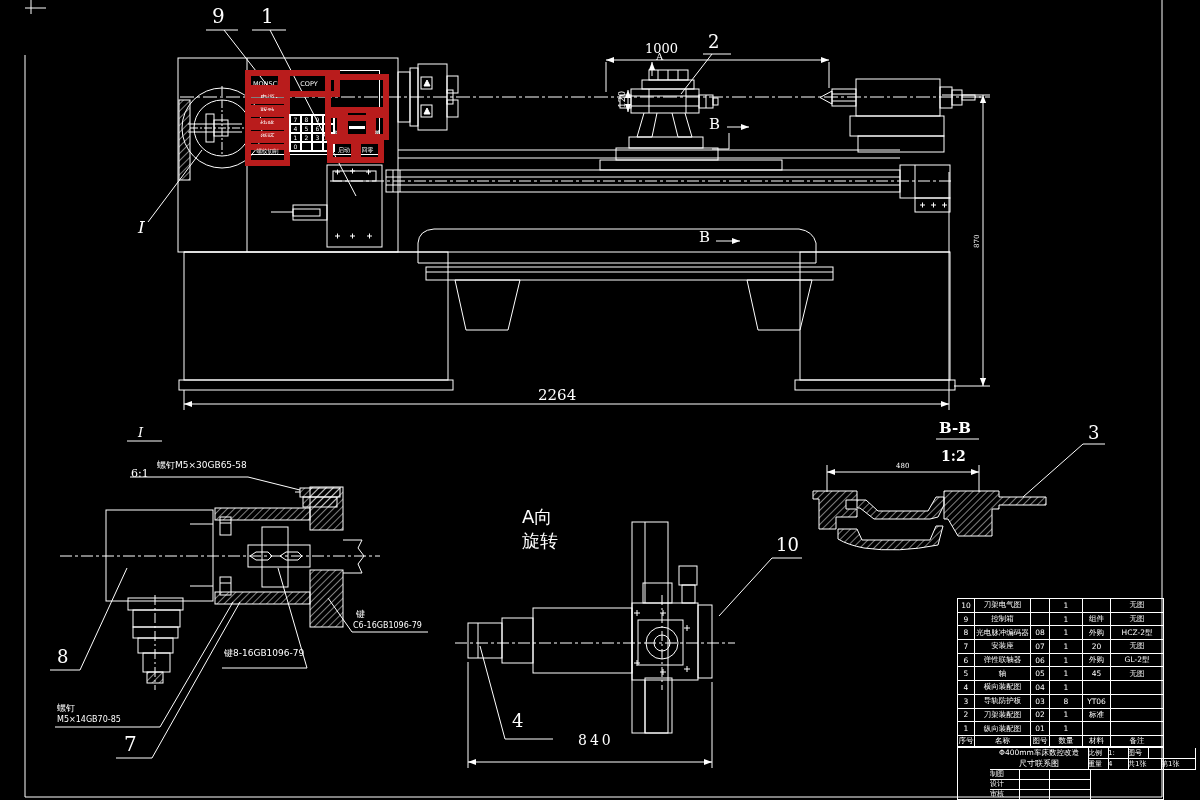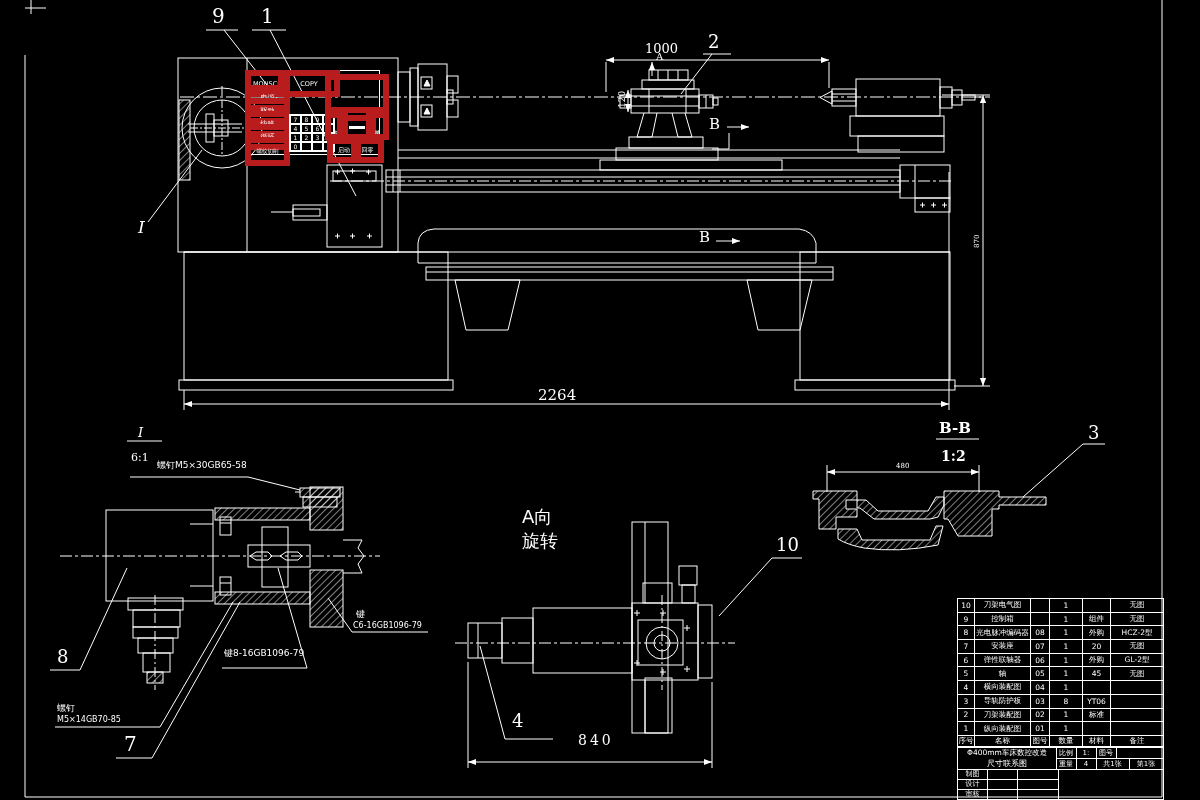--- a/index.html
+++ b/index.html
@@ -17,21 +17,21 @@
   #keypad span{border:1px solid #fff;display:flex;align-items:center;justify-content:center;font-size:6px;}
   
   #bom-rows{position:absolute;left:957px;top:598px;width:205px;border-left:1px solid #fff;border-top:1px solid #fff;border-right:1px solid #fff;}
   .br{display:flex;height:13.7px;}
   .br span{display:flex;align-items:center;justify-content:center;border-right:1px solid #fff;border-bottom:1px solid #fff;font-size:7.5px;overflow:hidden;white-space:nowrap;}
   .br span:last-child{border-right:none;}
   .c0{width:16px;}.c1{width:55px;}.c2{width:18px;}.c3{width:32px;}.c4{width:27px;}.c5{flex:1;}
   #bom-header{position:absolute;left:957px;top:735px;width:205px;border-left:1px solid #fff;border-right:1px solid #fff;}
   #bom-header .br{height:12px;}
   #tb{position:absolute;left:957px;top:747px;width:205px;height:51px;border:1px solid #fff;font-size:7px;}
-  #tb .cell{position:absolute;border-right:1px solid #fff;border-bottom:1px solid #fff;display:flex;align-items:center;justify-content:center;overflow:hidden;}
+  #tb .cell{position:absolute;border-right:1px solid #fff;border-bottom:1px solid #fff;display:flex;align-items:center;overflow:hidden;margin-left:32px;}
   #school{position:absolute;left:1015px;top:768px;width:147px;height:30px;display:flex;align-items:center;justify-content:center;
           font-size:17px;letter-spacing:2px;white-space:nowrap;}
 </style>
 </head>
 <body>
 
 <div id="sheet">
 
 <svg width="1200" height="800" viewBox="0 0 1200 800">
   <defs>
@@ -291,21 +291,21 @@
 <span class="t serif" style="left:645px;top:42px;font-size:13px;">1000</span>
 <span class="t serif" style="left:656px;top:52px;font-size:10px;">A</span>
 <span class="t serif rot" style="left:618px;top:108px;font-size:9px;">120</span>
 <span class="t serif" style="left:709px;top:117px;font-size:15px;">B</span>
 <span class="t serif" style="left:699px;top:230px;font-size:15px;">B</span>
 <span class="t serif" style="left:138px;top:219px;font-size:17px;font-style:italic;">I</span>
 <span class="t serif" style="left:538px;top:388px;font-size:15px;">2264</span>
 <span class="t serif rot" style="left:974px;top:248px;font-size:7px;">870</span>
 
 <span class="t serif" style="left:138px;top:426px;font-size:13px;font-style:italic;">I</span>
-<span class="t serif" style="left:131px;top:452px;font-size:11px;">6:1</span>
+<span class="t serif" style="left:131px;top:468px;font-size:11px;">6:1</span>
 <span class="t" style="left:157px;top:461px;font-size:9px;">螺钉M5×30GB65-58</span>
 <span class="t" style="left:224px;top:649px;font-size:9px;">键8-16GB1096-79</span>
 <span class="t" style="left:356px;top:610px;font-size:9px;">键</span>
 <span class="t" style="left:353px;top:622px;font-size:8px;">C6-16GB1096-79</span>
 <span class="t" style="left:57px;top:704px;font-size:9px;">螺钉</span>
 <span class="t" style="left:57px;top:716px;font-size:8px;">M5×14GB70-85</span>
 <span class="t serif" style="left:57px;top:648px;font-size:18px;">8</span>
 <span class="t serif" style="left:124px;top:734px;font-size:20px;">7</span>
 
 <span class="t" style="left:522px;top:508px;font-size:18px;">A向</span>

